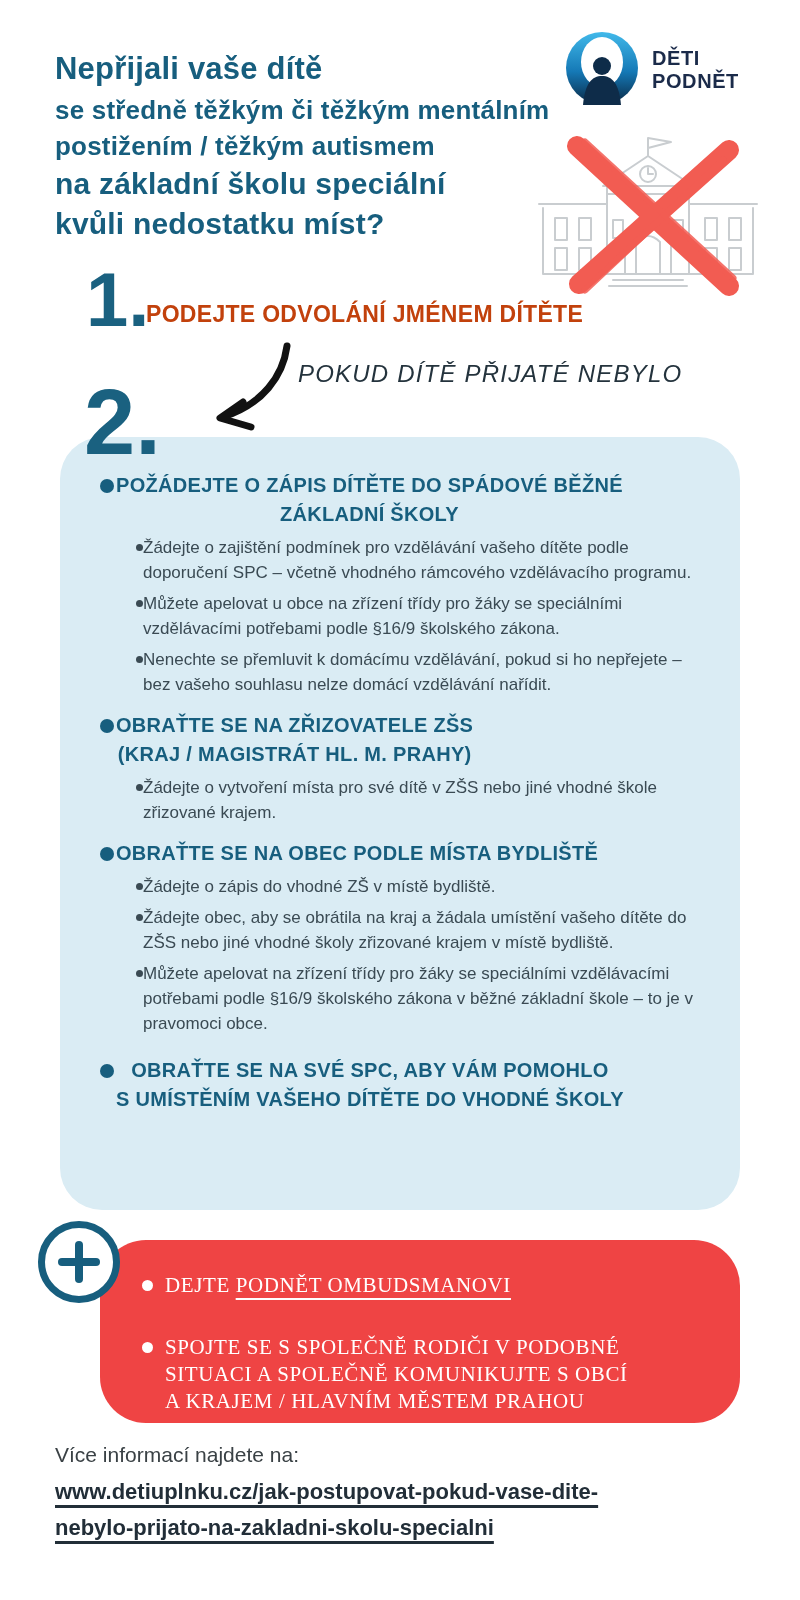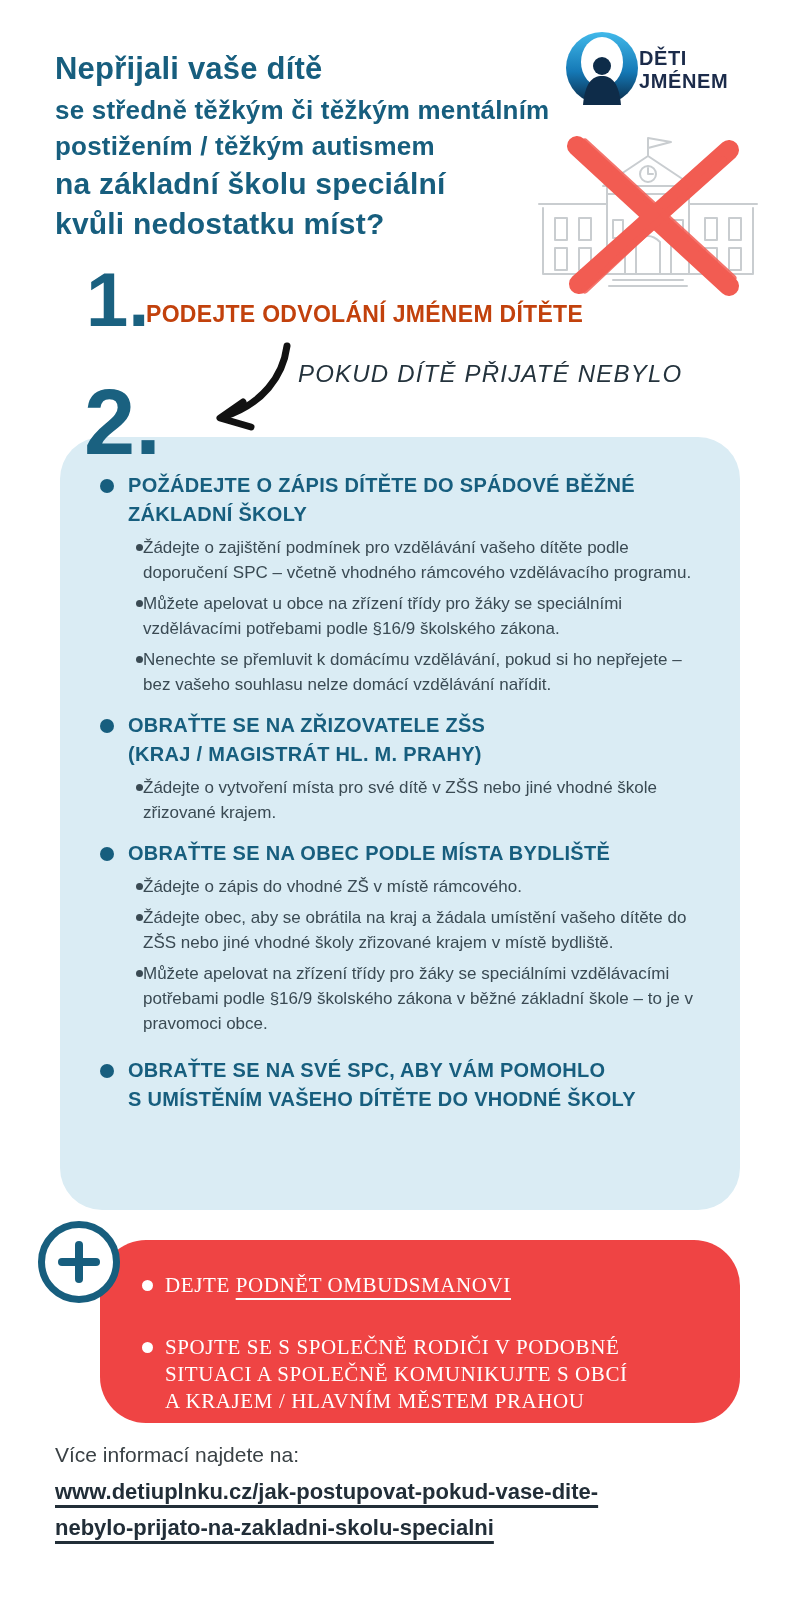--- a/index.html
+++ b/index.html
@@ -5,41 +5,41 @@
   html,body{margin:0;padding:0;background:#ffffff;}
   .page{
     position:relative;width:800px;height:1556px;background:#ffffff;overflow:hidden;
     font-family:"Liberation Sans","DejaVu Sans",sans-serif;
   }
   
   .title{position:absolute;left:55px;top:46px;width:520px;color:#175e7e;font-weight:700;}
   .t-xl{font-size:31px;line-height:46px;letter-spacing:0.2px;}
   .t-md{font-size:26px;line-height:36px;letter-spacing:0.2px;}
   .t-lg{font-size:30px;line-height:40px;letter-spacing:0.2px;}
-  .logo{position:absolute;left:565px;top:31px;display:flex;align-items:center;}
+  .logo{position:absolute;left:565px;top:31px;display:flex;align-items:center;gap:13px;}
   .logo-text{color:#1b2b4a;font-weight:700;font-size:20px;line-height:23px;letter-spacing:0.6px;}
   
   .school{position:absolute;left:531px;top:128px;}
   
   .step-num{position:absolute;color:#1a6180;font-weight:600;}
   .num1{left:86px;top:262px;font-size:76px;line-height:76px;}
   .num2{left:84px;top:376px;font-size:92px;line-height:92px;z-index:3;}
   .step1-head{position:absolute;left:146px;top:301px;font-size:23px;font-weight:700;color:#c2410c;letter-spacing:0.3px;}
   
   .arrow{position:absolute;left:203px;top:338px;}
   .note{position:absolute;left:298px;top:360px;font-size:24px;font-style:italic;color:#24333d;letter-spacing:1.2px;}
   
   .lightbox{
     position:absolute;left:60px;top:437px;width:680px;height:773px;background:#daecf4;
     border-radius:42px;box-sizing:border-box;padding:34px 34px 0 40px;overflow:hidden;
   }
   .s2-section{margin-top:14px;}
   .s2-section.first{margin-top:0;}
   .s2-section.last{margin-top:20px;}
-  .s2-head-row{display:flex;gap:14px;margin-bottom:6px;}
+  .s2-head-row{display:flex;gap:2px;margin-bottom:6px;text-align:center;}
   .dot-lg{flex:0 0 auto;width:14px;height:14px;border-radius:50%;background:#175e7e;margin-top:8px;}
   .s2-heading{color:#175e7e;font-weight:700;font-size:20px;line-height:29px;letter-spacing:0.3px;}
   .s2-heading span{display:block;}
   .s2-item{display:flex;margin:0 0 6px 36px;color:#3a4a53;font-size:17px;line-height:25px;}
   .dot-sm{flex:0 0 auto;width:7px;height:7px;border-radius:50%;background:#3a4a53;margin-top:9px;}
   
   .plus-circle{
     position:absolute;left:38px;top:1221px;width:68px;height:68px;border:7px solid #175e7e;
     border-radius:50%;background:#ffffff;z-index:2;
   }
@@ -91,21 +91,21 @@
           </linearGradient>
         </defs>
         <circle cx="37" cy="37" r="36" fill="url(#lg)"></circle>
         <ellipse cx="37" cy="31" rx="21" ry="25" fill="#ffffff"></ellipse>
         <circle cx="37" cy="35" r="9" fill="#0e2c49"></circle>
         <path d="M18,74 C20,52 27,45 37,45 C47,45 54,52 56,74 Z" fill="#0e2c49"></path>
       </svg>
     </span>
     <span class="logo-text">
       <span style="display:block">DĚTI</span>
-      <span style="display:block">JMÉNEM</span>
+      <span style="display:block">PODNĚT</span>
     </span>
   </div>
 
   <div class="school">
     <svg width="234" height="174" viewBox="0 0 234 174">
       <g fill="none" stroke="#c9cdd0" stroke-width="2" stroke-linejoin="round" stroke-linecap="round">
         <path d="M117,28 V10 L140,14 L117,20"></path>
         <path d="M72,58 L117,28 L162,58 Z"></path>
         <path d="M76,58 H158 V146 H76 Z"></path>
         <path d="M76,66 H158"></path>
@@ -184,21 +184,21 @@
 
     <div class="s2-section">
       <div class="s2-head-row">
         <span class="dot-lg"></span>
         <div class="s2-heading">
           <span>OBRAŤTE SE NA OBEC PODLE MÍSTA BYDLIŠTĚ</span>
         </div>
       </div>
       <div class="s2-item">
         <span class="dot-sm"></span>
-        <span>Žádejte o zápis do vhodné ZŠ v místě rámcového.</span>
+        <span>Žádejte o zápis do vhodné ZŠ v místě bydliště.</span>
       </div>
       <div class="s2-item">
         <span class="dot-sm"></span>
         <span>Žádejte obec, aby se obrátila na kraj a žádala umístění vašeho dítěte do ZŠS nebo jiné vhodné školy zřizované krajem v místě bydliště.</span>
       </div>
       <div class="s2-item">
         <span class="dot-sm"></span>
         <span>Můžete apelovat na zřízení třídy pro žáky se speciálními vzdělávacími potřebami podle §16/9 školského zákona v běžné základní škole – to je v pravomoci obce.</span>
       </div>
     </div>

